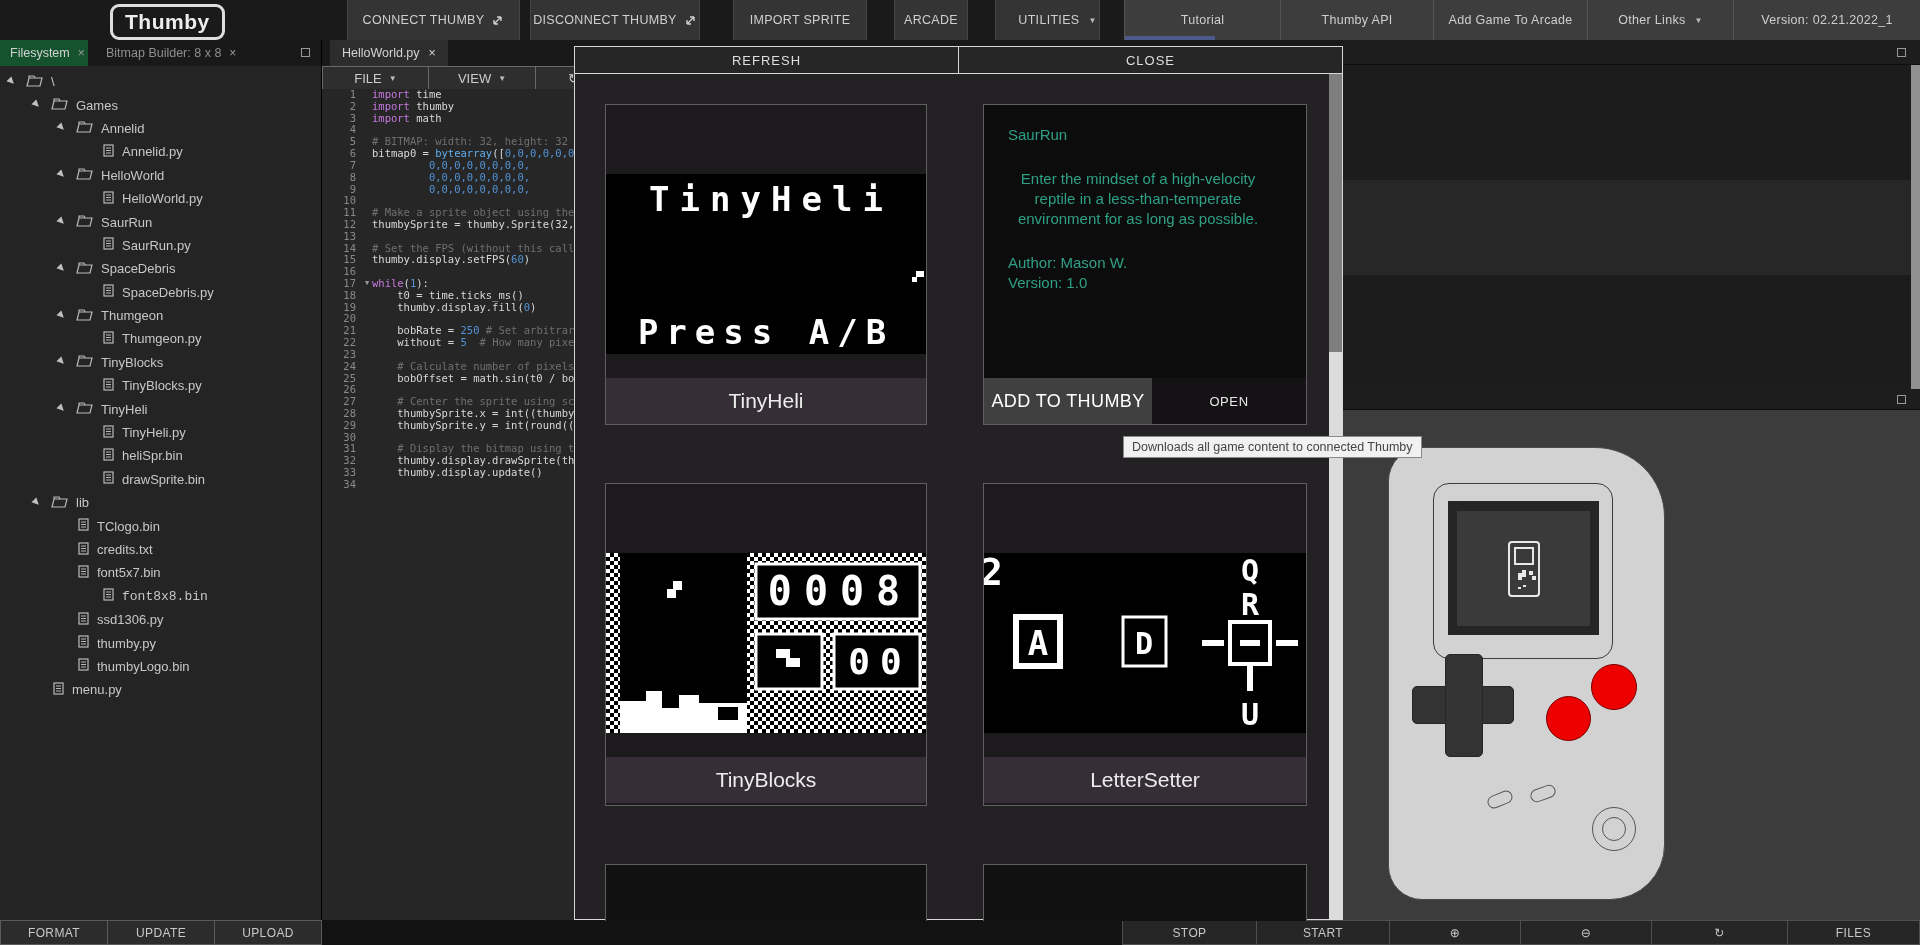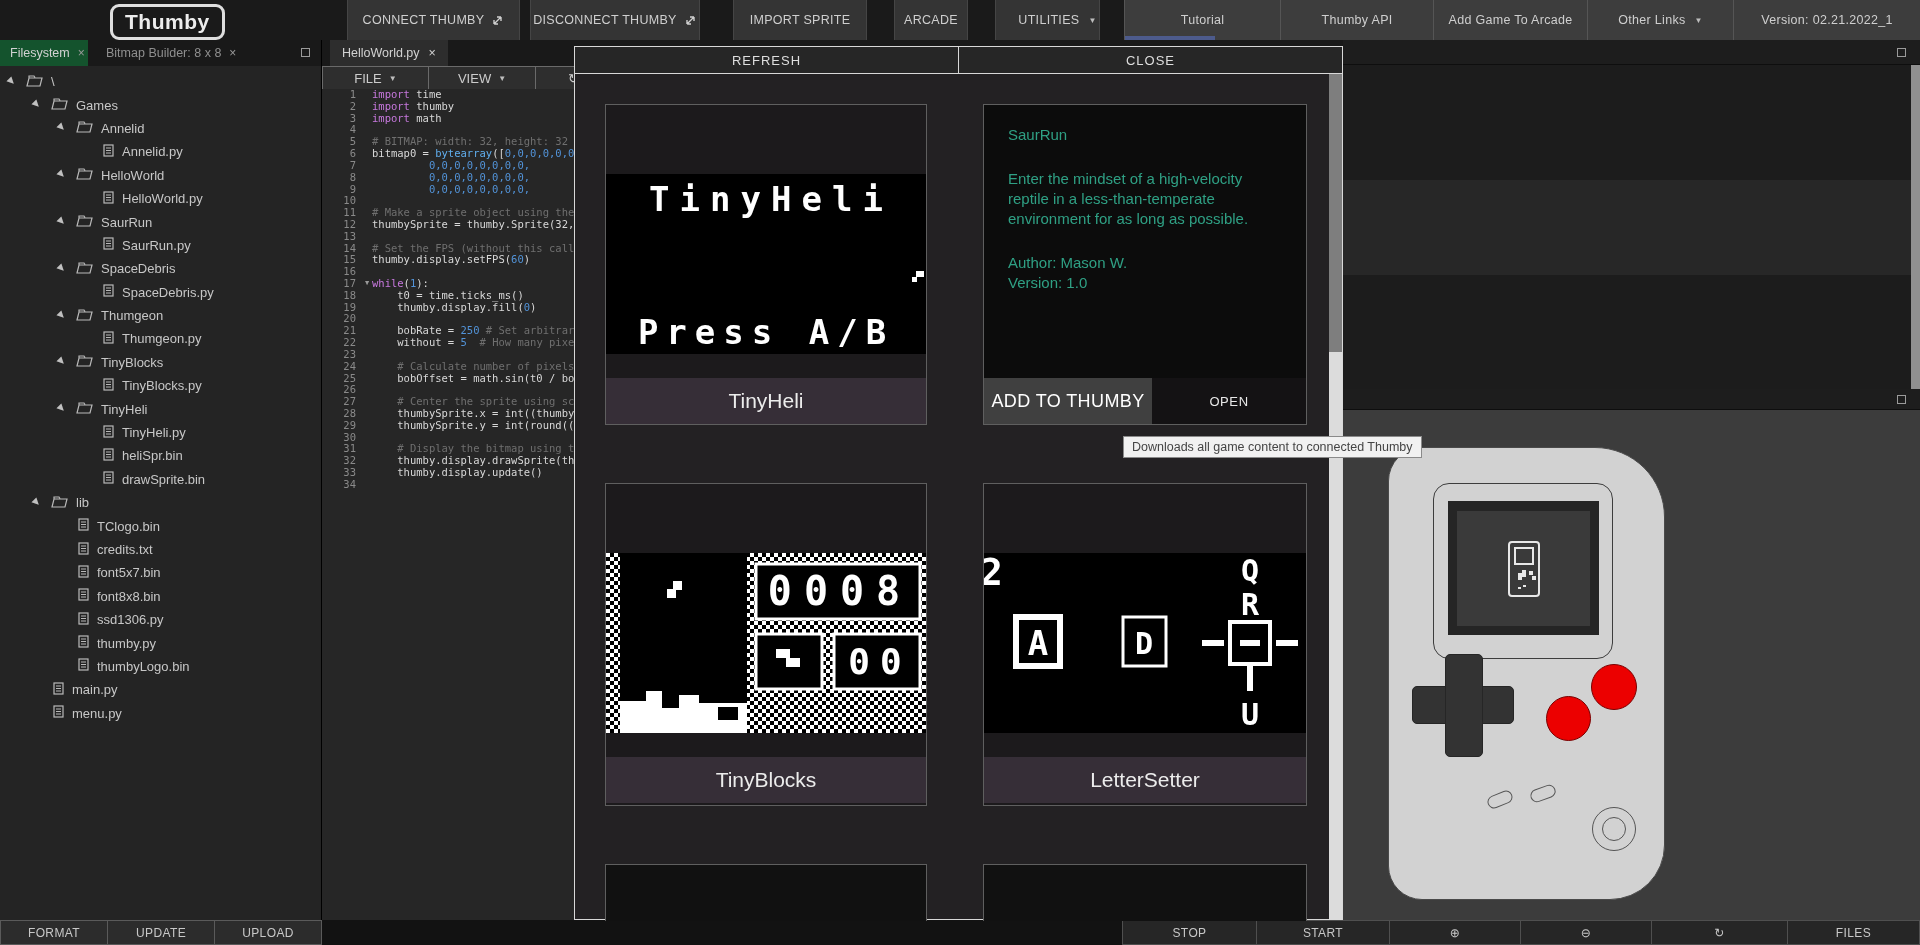--- a/index.html
+++ b/index.html
@@ -66,21 +66,21 @@
   .gc-screen { width:320px; height:180px; background:#000; }
   .gc-pad-mid { height:24px; }
   .gc-title { height:46px; background:#362e37; color:#ececec; font-size:21px; display:flex; align-items:center;
               justify-content:center; }
   .gc-partial { position:absolute; width:322px; height:57px; border:1px solid #5f5f5f; border-bottom:none; background:#111; }
 
   #info-panel { position:absolute; left:408px; top:57px; width:324px; height:321px; border:1px solid #5f5f5f;
                 background:#0c0c0c; color:#2fa084; font-size:15px; }
   #info-panel .ip-inner { padding:20px 24px 0 24px; line-height:20px; }
   #ip-title { margin-bottom:24px; }
-  #ip-desc { margin-bottom:24px; max-width:260px; }
+  #ip-desc { margin-bottom:24px; max-width:260px;text-align:center; }
   #ip-buttons { position:absolute; left:0; bottom:0; width:100%; height:46px; display:flex; }
   #btn-add { width:168px; background:#404040; color:#ffffff; font-size:18px; display:flex; align-items:center;
              justify-content:center; letter-spacing:.4px; }
   #btn-open { flex:1; background:#141214; color:#e8e8e8; font-size:13px; display:flex; align-items:center;
               justify-content:center; letter-spacing:.6px; }
 
   #tooltip { position:absolute; left:1123px; top:436px; height:22px; background:#f1f1f1; border:1px solid #8a8a8a;
              color:#444; font-size:12.5px; display:flex; align-items:center; padding:0 8px; z-index:40; white-space:nowrap; }
 
   
@@ -355,64 +355,55 @@
         </div>
         <div class="trow" style="padding-left: 78px;">
           <span class="ticon"><svg width="11" height="13" viewBox="0 0 11 13">
               <rect x="1" y="1" width="9" height="11" fill="none" stroke="#b9b9b9" stroke-width="1.2"></rect>
               <line x1="3" y1="4" x2="8" y2="4" stroke="#b9b9b9"></line>
               <line x1="3" y1="6.5" x2="8" y2="6.5" stroke="#b9b9b9"></line>
               <line x1="3" y1="9" x2="8" y2="9" stroke="#b9b9b9"></line>
             </svg></span>
           <span class="tlabel">font5x7.bin</span>
         </div>
+        <div class="trow" style="padding-left: 103px; font-family: Liberation Mono, monospace;">
+          <span class="ticon"><svg width="11" height="13" viewBox="0 0 11 13">
+              <rect x="1" y="1" width="9" height="11" fill="none" stroke="#b9b9b9" stroke-width="1.2"></rect>
+              <line x1="3" y1="4" x2="8" y2="4" stroke="#b9b9b9"></line>
+              <line x1="3" y1="6.5" x2="8" y2="6.5" stroke="#b9b9b9"></line>
+              <line x1="3" y1="9" x2="8" y2="9" stroke="#b9b9b9"></line>
+            </svg></span>
+          <span class="tlabel">font8x8.bin</span>
+        </div>
         <div class="trow" style="padding-left: 78px;">
           <span class="ticon"><svg width="11" height="13" viewBox="0 0 11 13">
               <rect x="1" y="1" width="9" height="11" fill="none" stroke="#b9b9b9" stroke-width="1.2"></rect>
               <line x1="3" y1="4" x2="8" y2="4" stroke="#b9b9b9"></line>
               <line x1="3" y1="6.5" x2="8" y2="6.5" stroke="#b9b9b9"></line>
               <line x1="3" y1="9" x2="8" y2="9" stroke="#b9b9b9"></line>
             </svg></span>
-          <span class="tlabel">font8x8.bin</span>
+          <span class="tlabel">ssd1306.py</span>
         </div>
         <div class="trow" style="padding-left: 78px;">
           <span class="ticon"><svg width="11" height="13" viewBox="0 0 11 13">
               <rect x="1" y="1" width="9" height="11" fill="none" stroke="#b9b9b9" stroke-width="1.2"></rect>
               <line x1="3" y1="4" x2="8" y2="4" stroke="#b9b9b9"></line>
               <line x1="3" y1="6.5" x2="8" y2="6.5" stroke="#b9b9b9"></line>
               <line x1="3" y1="9" x2="8" y2="9" stroke="#b9b9b9"></line>
             </svg></span>
-          <span class="tlabel">ssd1306.py</span>
+          <span class="tlabel">thumby.py</span>
         </div>
         <div class="trow" style="padding-left: 78px;">
           <span class="ticon"><svg width="11" height="13" viewBox="0 0 11 13">
               <rect x="1" y="1" width="9" height="11" fill="none" stroke="#b9b9b9" stroke-width="1.2"></rect>
               <line x1="3" y1="4" x2="8" y2="4" stroke="#b9b9b9"></line>
               <line x1="3" y1="6.5" x2="8" y2="6.5" stroke="#b9b9b9"></line>
               <line x1="3" y1="9" x2="8" y2="9" stroke="#b9b9b9"></line>
             </svg></span>
-          <span class="tlabel">thumby.py</span>
-        </div>
-        <div class="trow" style="padding-left: 78px;">
-          <span class="ticon"><svg width="11" height="13" viewBox="0 0 11 13">
-              <rect x="1" y="1" width="9" height="11" fill="none" stroke="#b9b9b9" stroke-width="1.2"></rect>
-              <line x1="3" y1="4" x2="8" y2="4" stroke="#b9b9b9"></line>
-              <line x1="3" y1="6.5" x2="8" y2="6.5" stroke="#b9b9b9"></line>
-              <line x1="3" y1="9" x2="8" y2="9" stroke="#b9b9b9"></line>
-            </svg></span>
           <span class="tlabel">thumbyLogo.bin</span>
-        </div>
-        <div class="trow" style="padding-left: 53px;">
-          <span class="ticon"><svg width="11" height="13" viewBox="0 0 11 13">
-              <rect x="1" y="1" width="9" height="11" fill="none" stroke="#b9b9b9" stroke-width="1.2"></rect>
-              <line x1="3" y1="4" x2="8" y2="4" stroke="#b9b9b9"></line>
-              <line x1="3" y1="6.5" x2="8" y2="6.5" stroke="#b9b9b9"></line>
-              <line x1="3" y1="9" x2="8" y2="9" stroke="#b9b9b9"></line>
-            </svg></span>
-          <span class="tlabel">main.py</span>
         </div>
         <div class="trow" style="padding-left: 53px;">
           <span class="ticon"><svg width="11" height="13" viewBox="0 0 11 13">
               <rect x="1" y="1" width="9" height="11" fill="none" stroke="#b9b9b9" stroke-width="1.2"></rect>
               <line x1="3" y1="4" x2="8" y2="4" stroke="#b9b9b9"></line>
               <line x1="3" y1="6.5" x2="8" y2="6.5" stroke="#b9b9b9"></line>
               <line x1="3" y1="9" x2="8" y2="9" stroke="#b9b9b9"></line>
             </svg></span>
           <span class="tlabel">menu.py</span>
         </div>

